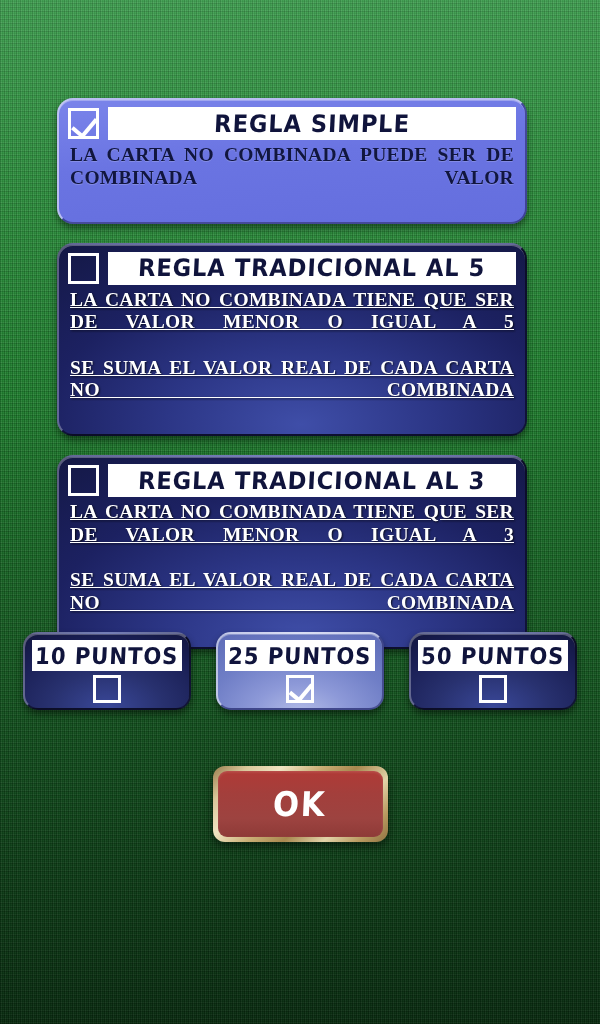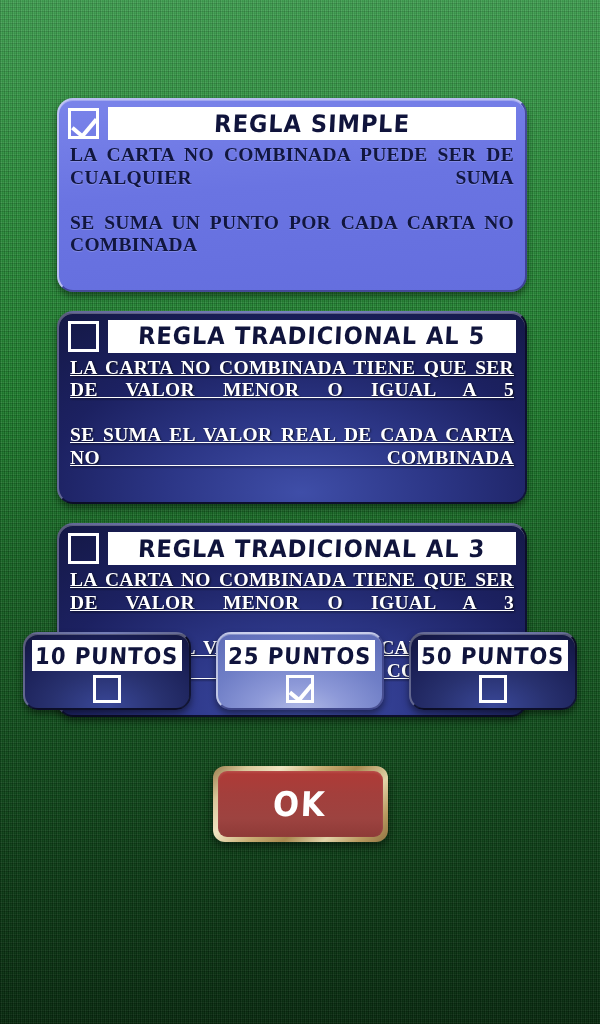--- a/index.html
+++ b/index.html
@@ -274,22 +274,21 @@
 <div class="rules-area">
 
   <div class="rule-card selected">
     <div class="card-head">
       <div class="cb checked"></div>
       <div class="title-band">
         <span>REGLA SIMPLE</span>
       </div>
     </div>
     <div class="card-body">
-      <p>LA CARTA NO COMBINADA PUEDE SER DE CUALQUIER SUMA</p>
-      <p>SE SUMA UN PUNTO POR CADA CARTA NO COMBINADA</p>
+      <p>LA CARTA NO COMBINADA PUEDE SER DE COMBINADA VALOR</p>
     </div>
   </div>
 
   <div class="rule-card unselected">
     <div class="card-head">
       <div class="cb"></div>
       <div class="title-band">
         <span>REGLA TRADICIONAL AL 5</span>
       </div>
     </div>

